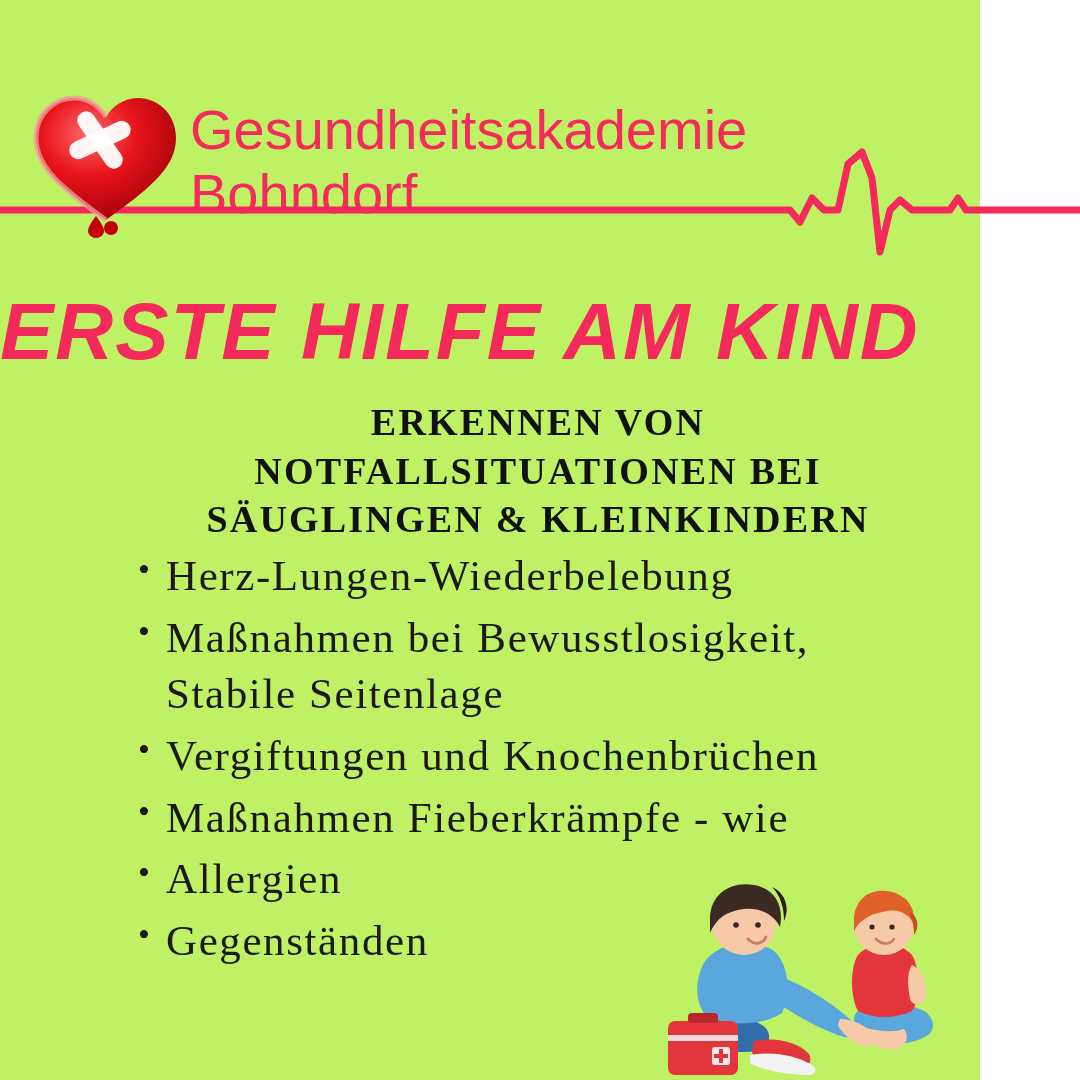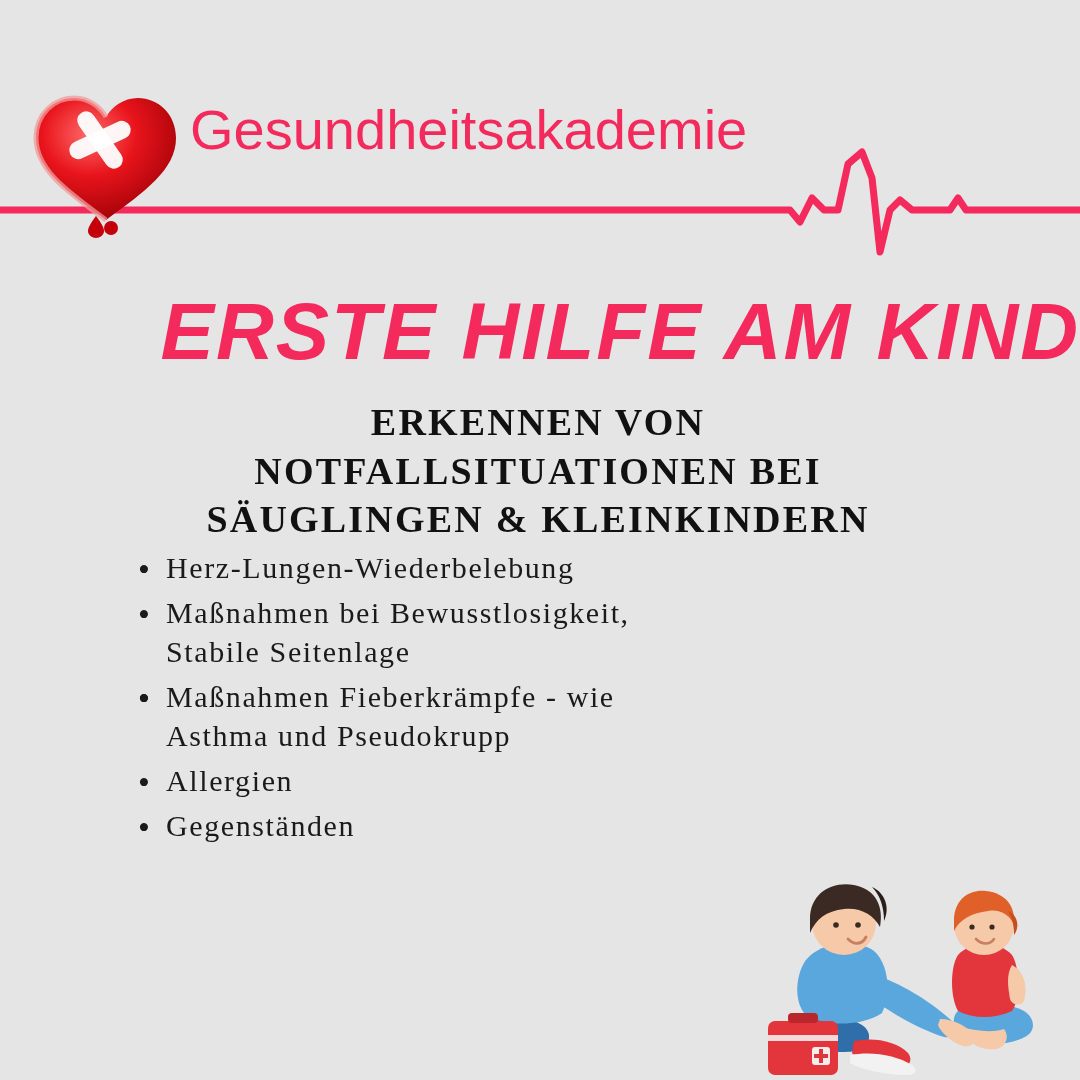--- a/index.html
+++ b/index.html
@@ -9,23 +9,23 @@
   body {
     width: 1080px;
     height: 1080px;
     background: #ffffff;
     font-family: "Liberation Sans", sans-serif;
     overflow: hidden;
     position: relative;
   }
   .poster {
     position: relative;
-    width: 1080px;
+    width: 980px;
     height: 1080px;
-    background: #e5e5e5;
+    background: #bef264;
   }
 
   
   .header {
     position: absolute;
     left: 0;
     top: 0;
     width: 1080px;
     height: 250px;
   }
@@ -57,21 +57,21 @@
     width: 160px;
     height: 150px;
   }
 
   
   .main-title {
     position: absolute;
     left: 0;
     top: 286px;
     width: 1080px;
-    text-align: right;
+    text-align: left;
     color: #f4295c;
     font-size: 80px;
     font-weight: bold;
     font-style: italic;
     letter-spacing: 2px;
     font-family: "Liberation Sans", sans-serif;
   }
   .subtitle {
     position: absolute;
     left: 88px;
@@ -86,21 +86,21 @@
     letter-spacing: 2.2px;
   }
 
   
   .bullets {
     position: absolute;
     left: 138px;
     top: 548px;
     width: 830px;
     font-family: "Liberation Serif", serif;
-    font-size: 30px;
+    font-size: 43px;
     color: #1a1a1a;
     letter-spacing: 1.6px;
     line-height: 1.3;
   }
   .bullet-item {
     display: block;
     position: relative;
     padding-left: 28px;
     margin-bottom: 6px;
   }
@@ -153,20 +153,21 @@
       <g transform="translate(72,52) rotate(55)">
         <rect x="-33" y="-9" width="66" height="18" rx="9" fill="#ffffff" opacity="0.95"></rect>
       </g>
 
       <path d="M68 128 C 62 136, 60 140, 60 143 C 60 147, 64 150, 68 150 C 72 150, 76 147, 76 143 C 76 140, 74 136, 68 128 Z" fill="#c4000a"></path>
       <circle cx="83" cy="140" r="7" fill="#c4000a"></circle>
     </svg>
 
     <div class="brand-text">
       <span>Gesundheitsakademie</span>
+      <span class="brand-line2">Bohndorf</span>
     </div>
   </div>
 
   <div class="main-title">ERSTE HILFE AM KIND</div>
 
   <div class="subtitle">
     <div>ERKENNEN VON</div>
     <div>NOTFALLSITUATIONEN BEI</div>
     <div>SÄUGLINGEN &amp; KLEINKINDERN</div>
   </div>
@@ -176,25 +177,25 @@
     <div class="bullet-item">
       <span class="bullet-line">Herz-Lungen-Wiederbelebung</span>
     </div>
 
     <div class="bullet-item">
       <span class="bullet-line">Maßnahmen bei Bewusstlosigkeit,</span>
       <span class="bullet-line">Stabile Seitenlage</span>
     </div>
 
     <div class="bullet-item">
+      <span class="bullet-line">Vergiftungen und Knochenbrüchen</span>
     </div>
 
     <div class="bullet-item">
       <span class="bullet-line">Maßnahmen Fieberkrämpfe - wie</span>
-      <span class="bullet-line">Asthma und Pseudokrupp</span>
     </div>
 
     <div class="bullet-item">
       <span class="bullet-line">Allergien</span>
     </div>
 
 
     <div class="bullet-item">
       <span class="bullet-line">Gegenständen</span>
     </div>

